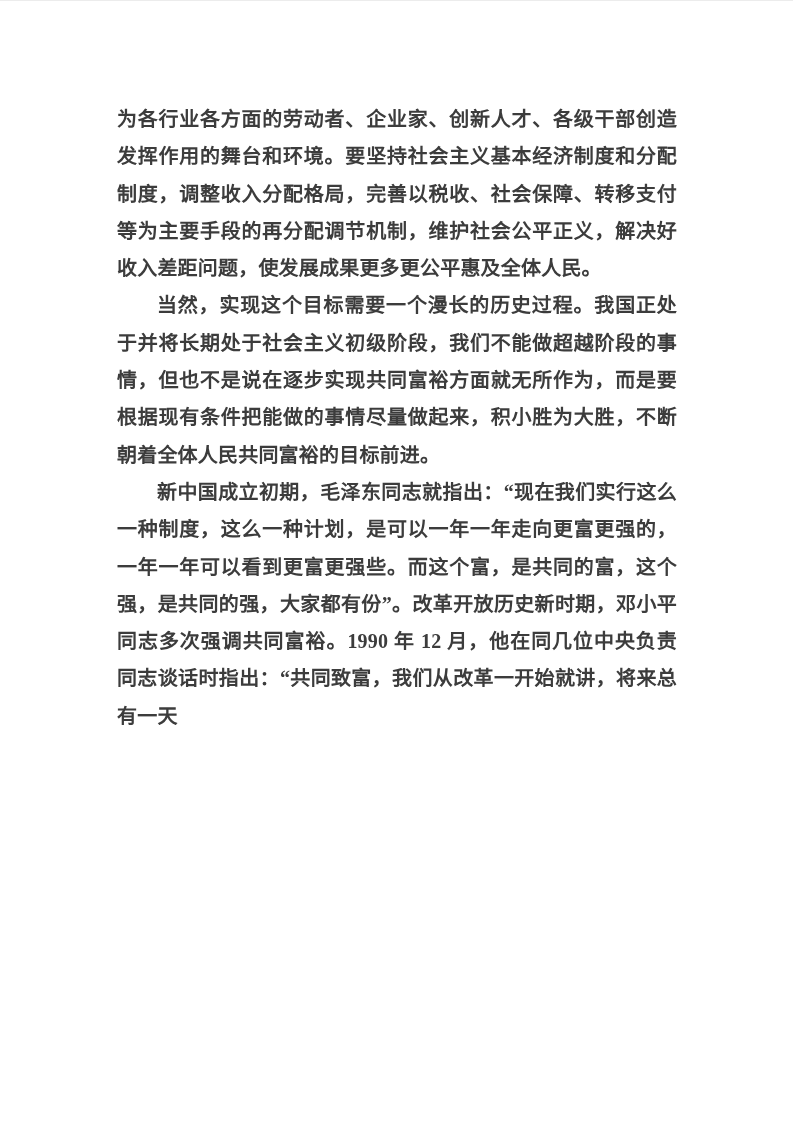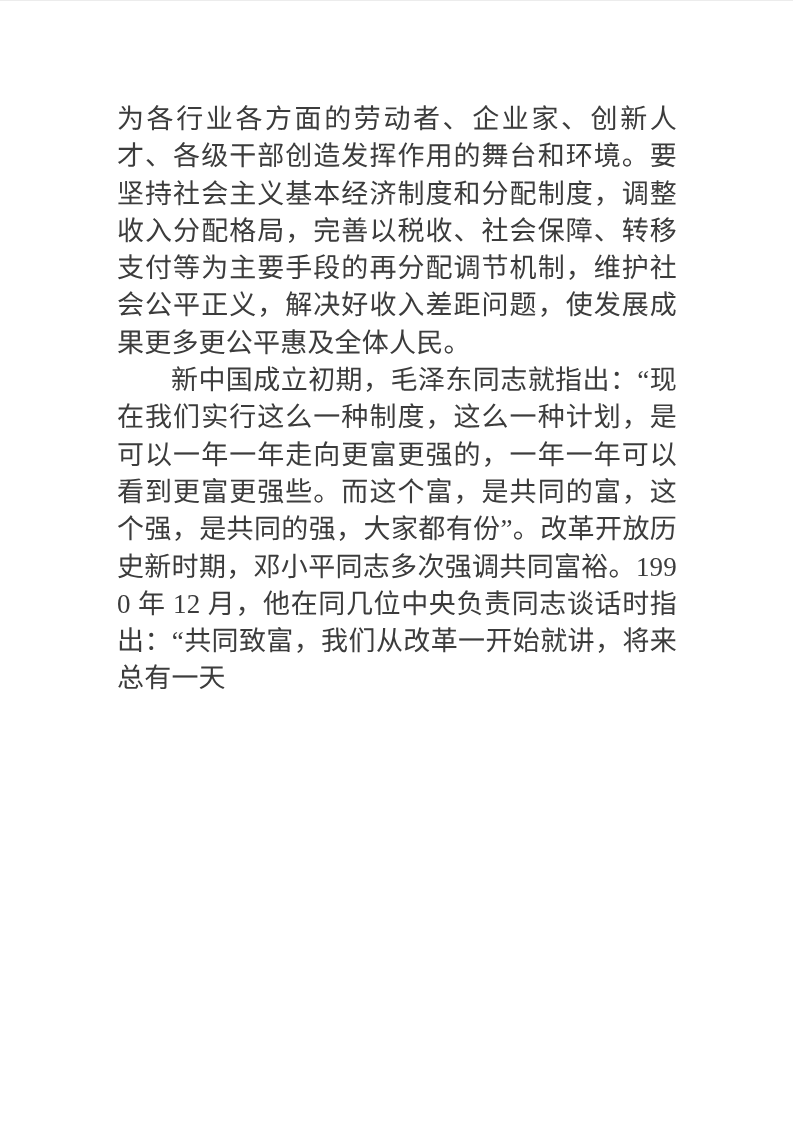--- a/index.html
+++ b/index.html
@@ -19,33 +19,35 @@
   }
   .text-block {
     position: absolute;
     left: 117px;
     top: 100px;
     width: 560px;
   }
   .text-block p {
     margin: 0;
     padding: 0;
-    font-size: 27px;
+    font-size: 20px;
     line-height: 37.3px;
     letter-spacing: 0.2px;
     color: #3c3c3c;
     text-align: justify;
     text-justify: inter-ideograph;
     word-break: break-all;
+    font-weight: bold;
   }
   .text-block p.indented {
     text-indent: 2em;
   }
 </style>
 </head>
 <body>
 
 <div class="sheet">
   <div class="text-block">
     <p class="body-paragraph">为各行业各方面的劳动者、企业家、创新人才、各级干部创造发挥作用的舞台和环境。要坚持社会主义基本经济制度和分配制度，调整收入分配格局，完善以税收、社会保障、转移支付等为主要手段的再分配调节机制，维护社会公平正义，解决好收入差距问题，使发展成果更多更公平惠及全体人民。</p>
+    <p class="body-paragraph indented">当然，实现这个目标需要一个漫长的历史过程。我国正处于并将长期处于社会主义初级阶段，我们不能做超越阶段的事情，但也不是说在逐步实现共同富裕方面就无所作为，而是要根据现有条件把能做的事情尽量做起来，积小胜为大胜，不断朝着全体人民共同富裕的目标前进。</p>
     <p class="body-paragraph indented">新中国成立初期，毛泽东同志就指出：“现在我们实行这么一种制度，这么一种计划，是可以一年一年走向更富更强的，一年一年可以看到更富更强些。而这个富，是共同的富，这个强，是共同的强，大家都有份”。改革开放历史新时期，邓小平同志多次强调共同富裕。1990 年 12 月，他在同几位中央负责同志谈话时指出：“共同致富，我们从改革一开始就讲，将来总有一天</p>
   </div>
 </div>
 
 </body></html>

